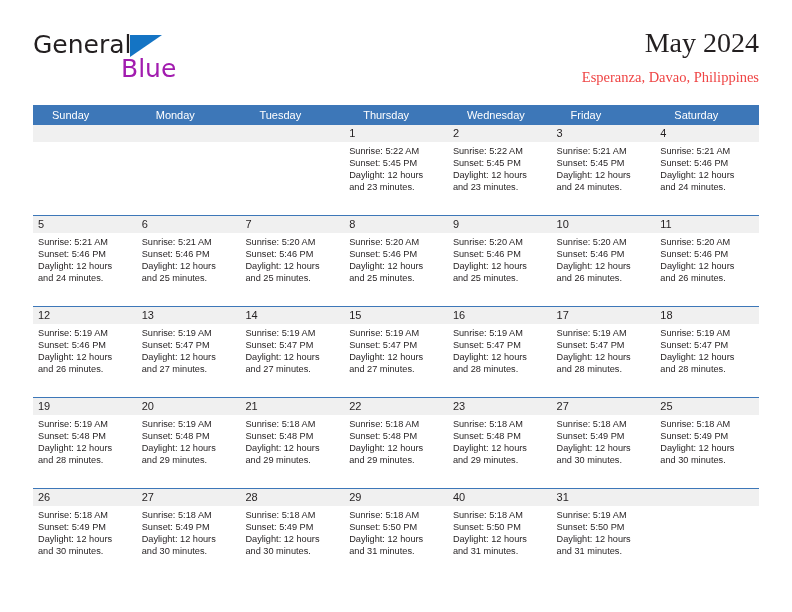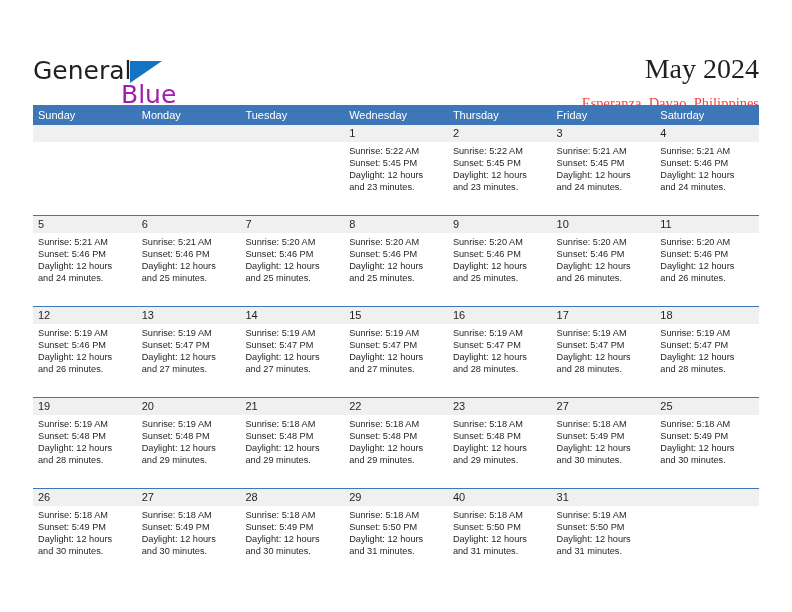--- a/index.html
+++ b/index.html
@@ -22,21 +22,20 @@
     box-sizing: border-box;
   }
 
   
   .masthead {
     position: absolute;
     left: 33px;
     top: 28px;
     right: 33px;
     height: 70px;
-    margin-top: 26px;
   }
 
   .logo {
     position: absolute;
     left: 0;
     top: 4px;
     width: 210px;
     height: 58px;
   }
   .logo-general {
@@ -101,21 +100,21 @@
   .dow-row {
     display: flex;
     background: #3d77b8;
   }
   .dow-cell {
     flex: 1 1 0;
     height: 20px;
     line-height: 20px;
     color: #ffffff;
     font-size: 11px;
-    padding-left: 5px;
+    padding-left: 19px;
     box-sizing: border-box;
     white-space: nowrap;
   }
 
   .week-row {
     display: flex;
     border-top: 1.4px solid #3d77b8;
     height: 90px;
   }
   .week-row.first {
@@ -168,22 +167,22 @@
       <p class="cal-subtitle">Esperanza, Davao, Philippines</p>
     </div>
 
   </div>
 
   <div class="calendar">
     <div class="dow-row" id="dow-row">
         <div class="dow-cell">Sunday</div>
         <div class="dow-cell">Monday</div>
         <div class="dow-cell">Tuesday</div>
+        <div class="dow-cell">Thursday</div>
         <div class="dow-cell">Wednesday</div>
-        <div class="dow-cell">Thursday</div>
         <div class="dow-cell">Friday</div>
         <div class="dow-cell">Saturday</div>
       </div>
     <div id="weeks-container">
         <div class="week-row first">
           <div class="day-cell empty">
             <div class="day-num-band">
               <span class="day-num"></span>
             </div>
             <div class="day-body"></div>

